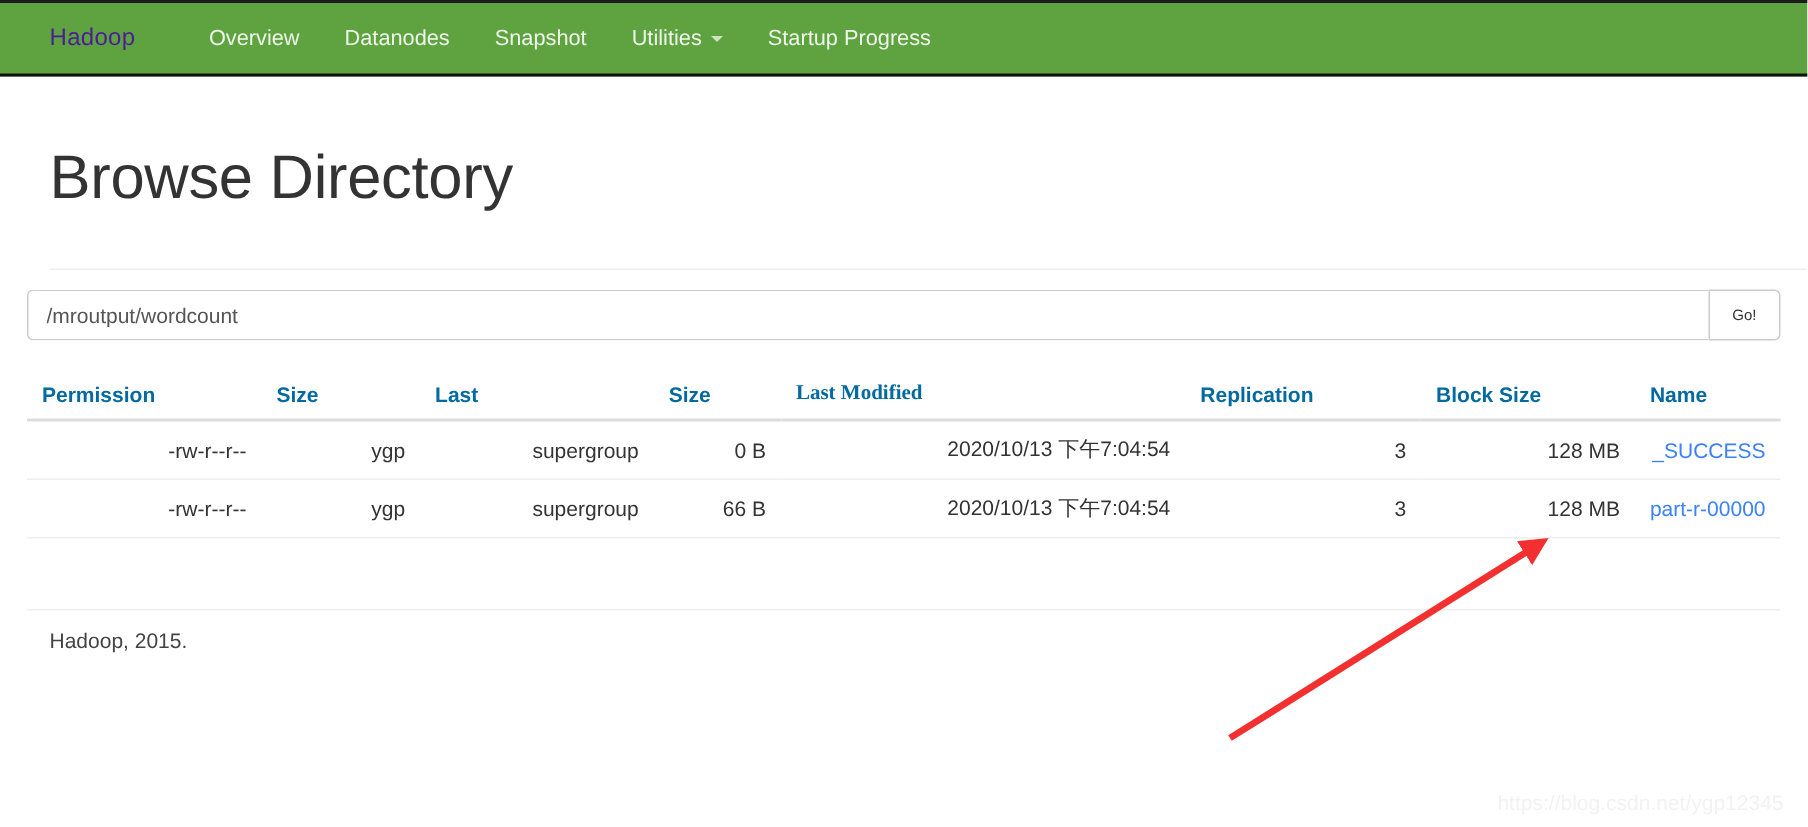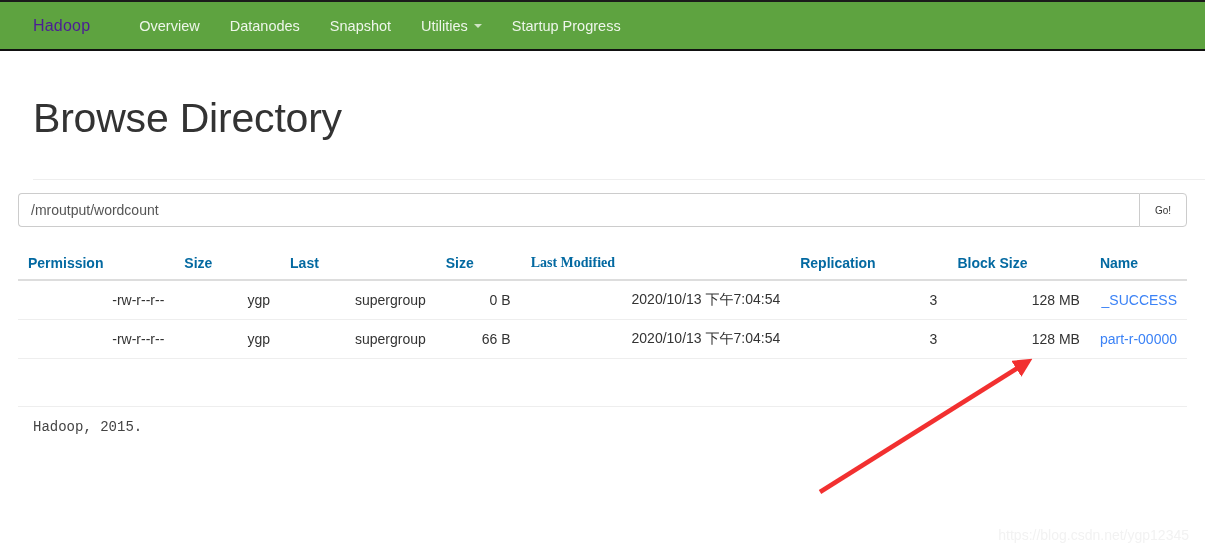--- a/index.html
+++ b/index.html
@@ -182,21 +182,20 @@
     background: #eeeeee;
     border: none;
   }
 
   .footer {
     position: absolute;
     left: 33px;
     top: 368px;
     font-size: 14px;
     color: #444444;
-    font-family: Liberation Mono, monospace;
   }
 
   
   .arrow-overlay {
     position: absolute;
     left: 0;
     top: 0;
     width: 1205px;
     height: 551px;
     pointer-events: none;

